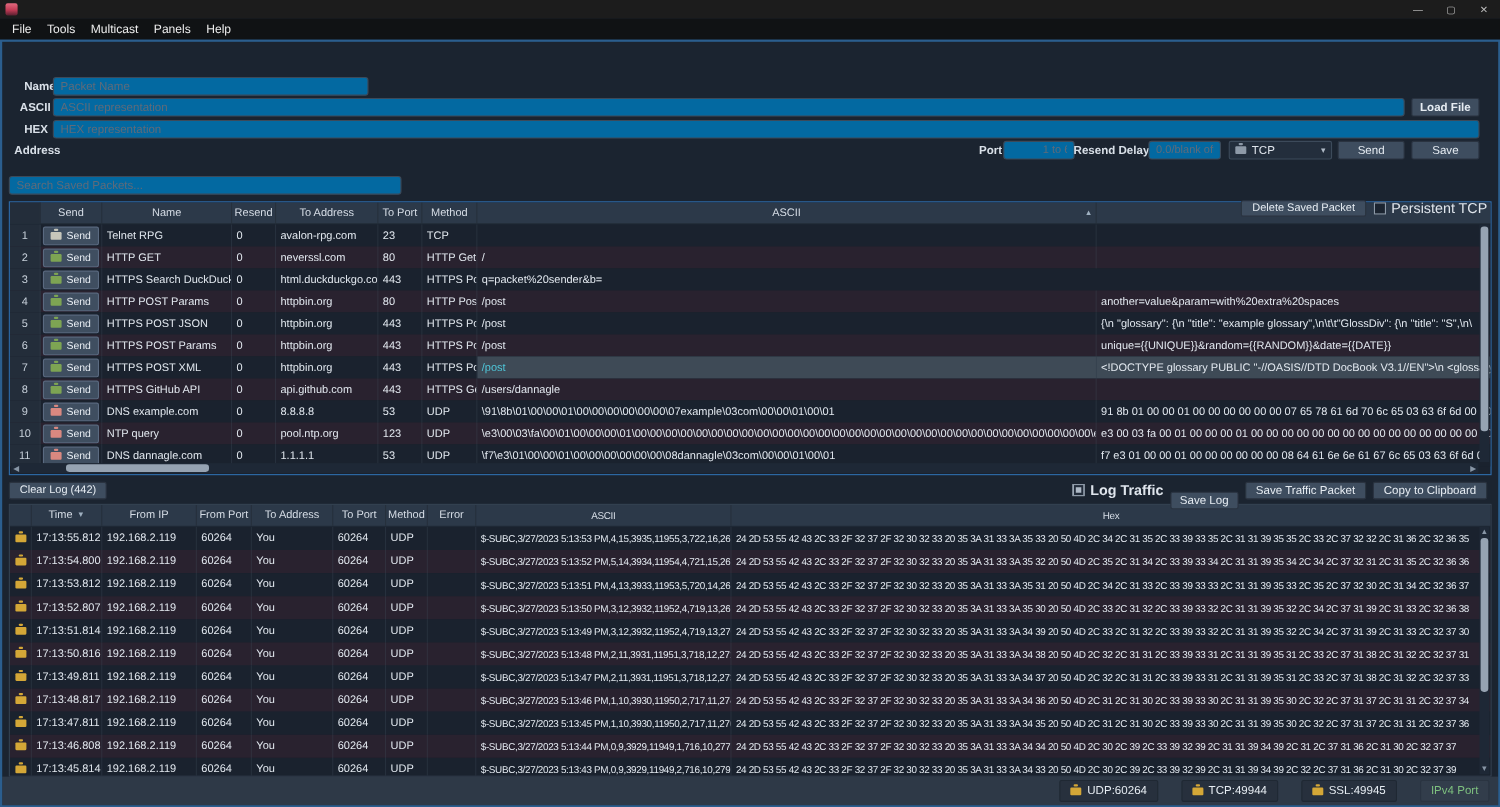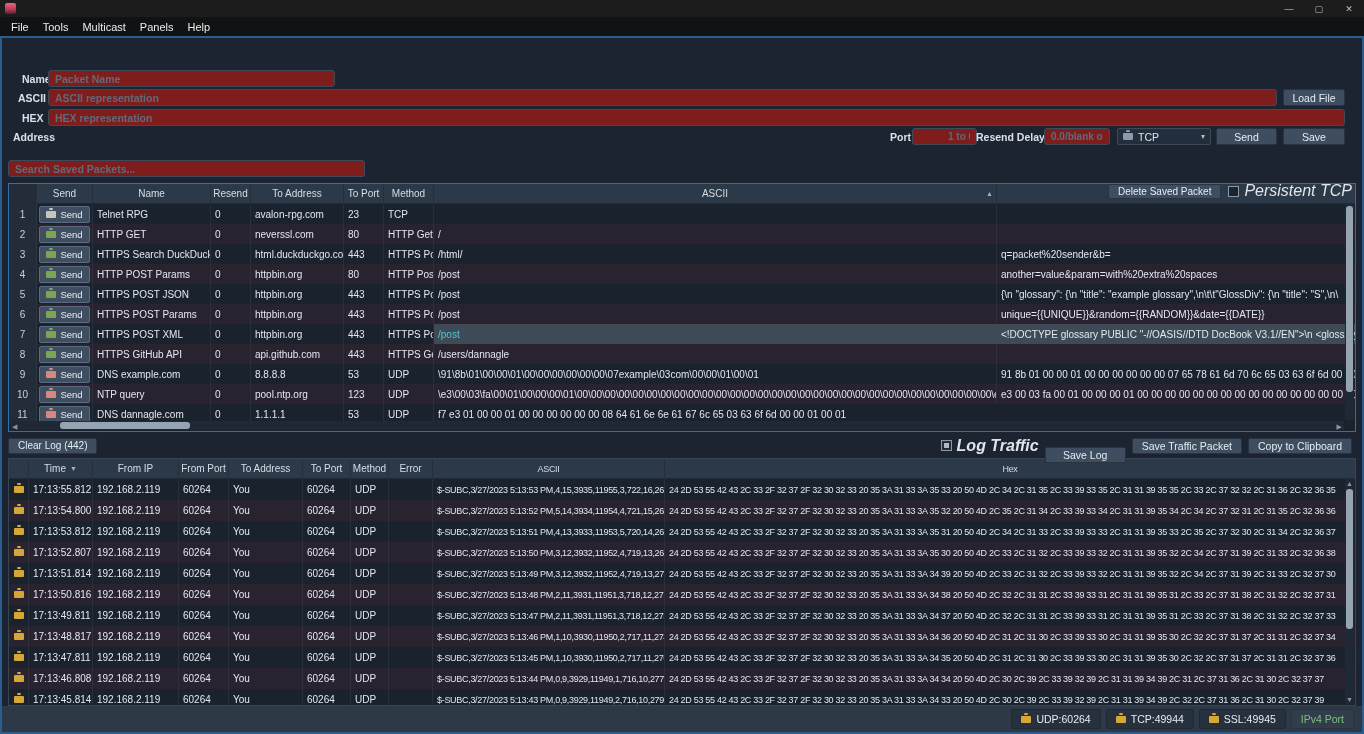--- a/index.html
+++ b/index.html
@@ -16,39 +16,39 @@
       font-size:9px;color:#bdbdbd;}
   
   .menubar{position:absolute;left:0;top:17px;width:100%;height:19px;background:#101214;
            display:flex;align-items:center;font-size:11px;color:#ececec;padding-left:4px;box-sizing:border-box;}
   .menu-item{padding:2px 7px;}
   
   .frame{position:absolute;left:0;right:0;top:36px;bottom:0;border:2px solid #2b5e8e;
          pointer-events:none;z-index:60;}
   
   .flabel{position:absolute;font-weight:bold;font-size:10.5px;color:#d9e0e8;}
-  .inp{position:absolute;height:17px;background:#7f1d1d;border:1px solid #3c4a5a;border-radius:3px;
+  .inp{position:absolute;height:17px;background:#0369a1;border:1px solid #3c4a5a;border-radius:3px;
        color:#dfe5ec;font-size:10.5px;padding:0 6px;box-sizing:border-box;outline:none;
-       font-family:"Liberation Sans",sans-serif;font-weight:bold;}
+       font-family:"Liberation Sans",sans-serif;}
   .inp::placeholder{color:#5f6b7a;opacity:1;}
   .btn{position:absolute;height:17px;background:#3e4d5f;border:1px solid #2a3340;border-radius:2px;
        color:#e6ecf2;font-size:10.5px;display:flex;align-items:center;justify-content:center;
        box-sizing:border-box;white-space:nowrap;}
   .combo{position:absolute;height:17px;background:#232e3c;border:1px solid #3c4a5a;border-radius:2px;
          display:flex;align-items:center;gap:5px;padding:0 5px;box-sizing:border-box;font-size:10.5px;}
   .combo .arrow{margin-left:auto;font-size:8px;color:#aeb9c6;}
   
   .bc{position:relative;width:10px;height:7px;border-radius:1px;flex:none;}
   .bc::before{content:"";position:absolute;top:-3px;left:3px;width:4px;height:2px;border-radius:1px;background:inherit;}
   .bc-grey{background:#c6c6bb;}.bc-green{background:#7da453;}.bc-red{background:#d98880;}
   .bc-gold{background:#d4a737;}.bc-slate{background:#8d99a7;}
   
   .cb{width:11px;height:11px;border:1px solid #8d99a7;background:#1b2430;box-sizing:border-box;flex:none;}
   .cb.checked{background:#aeb9c6;box-shadow:inset 0 0 0 2px #222c3a;}
-  .cb-row{display:flex;align-items:center;gap:5px;font-size:16px;font-style:italic;}
+  .cb-row{display:flex;align-items:center;gap:5px;font-size:13px;}
   
   .saved-toolbar-right{position:absolute;right:12px;top:161px;display:flex;align-items:center;gap:7px;z-index:5;margin-top:21px;}
   .log-toolbar{position:absolute;left:8px;right:12px;top:437px;height:17px;display:flex;
                align-items:center;gap:6px;z-index:5;}
   .tbtn{position:static;height:16px;padding:0 9px;}
   
   .tbl{position:absolute;left:8px;width:1348px;background:#1a222e;box-sizing:border-box;
        overflow:hidden;font-size:10px;}
   .saved-tbl{top:183px;height:249px;border:1px solid #2f6fae;}
   .log-tbl{top:458px;height:248px;border:1px solid #364454;}
@@ -82,21 +82,21 @@
   
   .vscroll{position:absolute;right:1px;width:9px;background:#1e2836;z-index:4;}
   .saved-vscroll{top:20px;bottom:11px;}
   .log-vscroll{top:20px;bottom:1px;}
   .vthumb{position:absolute;left:1px;right:1px;border-radius:3px;background:#96a3b2;}
   .hscroll{position:absolute;left:1px;right:11px;bottom:1px;height:9px;background:#1e2836;z-index:4;}
   .hthumb{position:absolute;top:1px;height:7px;border-radius:3px;background:#96a3b2;left:50px;width:130px;}
   .sc-arrow{position:absolute;font-size:7px;color:#8795a5;line-height:9px;}
   
   .statusbar{position:absolute;left:2px;right:2px;top:706px;height:26px;background:#2e3947;
-             display:flex;align-items:center;justify-content:flex-end;gap:5px;
+             display:flex;align-items:center;justify-content:flex-end;gap:21px;
              padding-right:8px;box-sizing:border-box;z-index:10;}
   .sbtn{height:18px;background:#27303d;border:1px solid #1f2833;border-radius:2px;
         display:flex;align-items:center;gap:5px;padding:0 9px;font-size:10.5px;color:#e6ecf2;}
   .sbtn.mode{background:#323d4b;border-color:#2a3441;color:#7ec07f;}
 </style>
 </head>
 <body>
 
 <div class="app">
 
@@ -115,21 +115,21 @@
     <span class="menu-item">Multicast</span>
     <span class="menu-item">Panels</span>
     <span class="menu-item">Help</span>
   </div>
 
   <span class="flabel" style="left:22px;top:73px;">Name</span>
   <input class="inp" style="left: 48px; top: 70px; width: 287px;" placeholder="Packet Name">
 
   <span class="flabel" style="left:18px;top:92px;">ASCII</span>
   <input class="inp" style="left: 48px; top: 89px; width: 1229px;" placeholder="ASCII representation">
-  <div class="btn" style="left:1283px;top:89px;width:62px;">Load File</div>
+  <div class="btn" style="left:1283px;top:89px;width:62px;font-weight:bold;">Load File</div>
 
   <span class="flabel" style="left:22px;top:112px;">HEX</span>
   <input class="inp" style="left: 48px; top: 109px; width: 1297px;" placeholder="HEX representation">
 
   <span class="flabel" style="left:13px;top:131px;">Address</span>
   <span class="flabel" style="left:890px;top:131px;">Port</span>
   <input class="inp" style="left: 912px; top: 128px; width: 65px; font-size: 10px; padding-left: 35px;" placeholder="1 to 65535">
   <span class="flabel" style="left:976px;top:131px;">Resend Delay</span>
   <input class="inp" style="left: 1044px; top: 128px; width: 66px; font-size: 10px;" placeholder="0.0/blank off">
   <div class="combo" style="left:1117px;top:128px;width:94px;">
@@ -203,21 +203,20 @@
             <div class="row-send-btn">
               <span class="bc bc-green"></span>
               <span>Send</span>
             </div>
           </div>
           <div class="td c-name">HTTPS Search DuckDuckGo</div>
           <div class="td c-resend">0</div>
           <div class="td c-addr">html.duckduckgo.com</div>
           <div class="td c-port">443</div>
           <div class="td c-method">HTTPS Post</div>
-          <div class="td c-ascii">/html/</div>
           <div class="td c-data">q=packet%20sender&amp;b=</div>
         </div>
         <div class="tr even">
           <div class="td c-num">4</div>
           <div class="td c-send">
             <div class="row-send-btn">
               <span class="bc bc-green"></span>
               <span>Send</span>
             </div>
           </div>
@@ -331,40 +330,41 @@
             <div class="row-send-btn">
               <span class="bc bc-red"></span>
               <span>Send</span>
             </div>
           </div>
           <div class="td c-name">DNS dannagle.com</div>
           <div class="td c-resend">0</div>
           <div class="td c-addr">1.1.1.1</div>
           <div class="td c-port">53</div>
           <div class="td c-method">UDP</div>
+          <div class="td c-ascii">\f7\e3\01\00\00\01\00\00\00\00\00\00\08dannagle\03com\00\00\01\00\01</div>
           <div class="td c-data">f7 e3 01 00 00 01 00 00 00 00 00 00 08 64 61 6e 6e 61 67 6c 65 03 63 6f 6d 00 00 01 00 01</div>
         </div>
       </div>
     <div class="vscroll saved-vscroll">
       <div class="vthumb" style="top:2px;height:86%;"></div>
     </div>
     <div class="hscroll">
       <span class="sc-arrow" style="left:2px;top:1px;">◀</span>
       <div class="hthumb"></div>
       <span class="sc-arrow" style="right:2px;top:1px;">▶</span>
     </div>
   </div>
 
   <div class="log-toolbar">
     <div class="btn tbtn" style="position:static;margin-right:auto;font-size:10px;">Clear Log (442)</div>
     <div class="cb-row">
       <span class="cb checked"></span>
       <span style="font-weight:bold;">Log Traffic</span>
     </div>
-    <div class="btn tbtn" style="position:static;width:81px;margin-top:18px;">Save Log</div>
+    <div class="btn tbtn" style="position:static;width:62px;margin-top:18px;">Save Log</div>
     <div class="btn tbtn" style="position:static;">Save Traffic Packet</div>
     <div class="btn tbtn" style="position:static;">Copy to Clipboard</div>
   </div>
 
   <div class="tbl log-tbl">
     <div class="thead">
       <div class="th l-icon"></div>
       <div class="th l-time">
         <span>Time</span>
         <span class="sort">▼</span>

